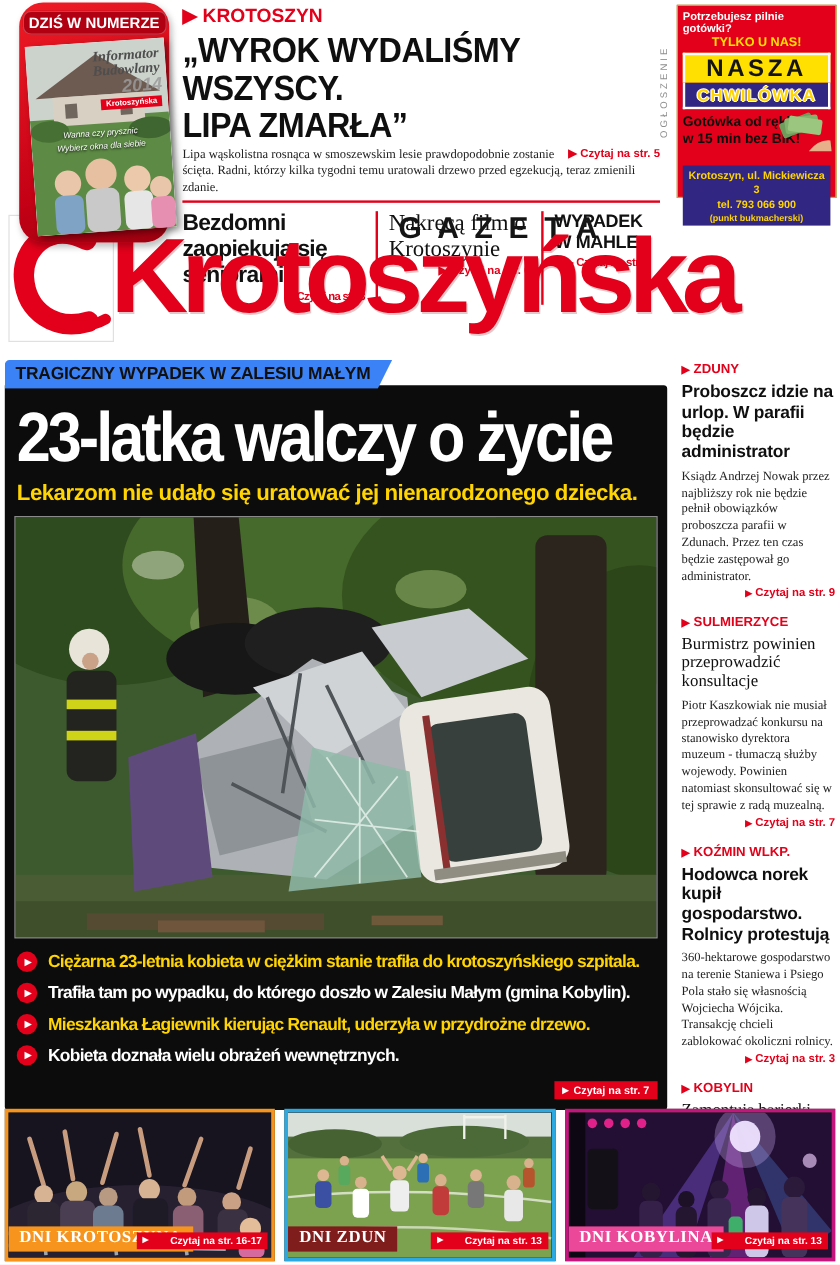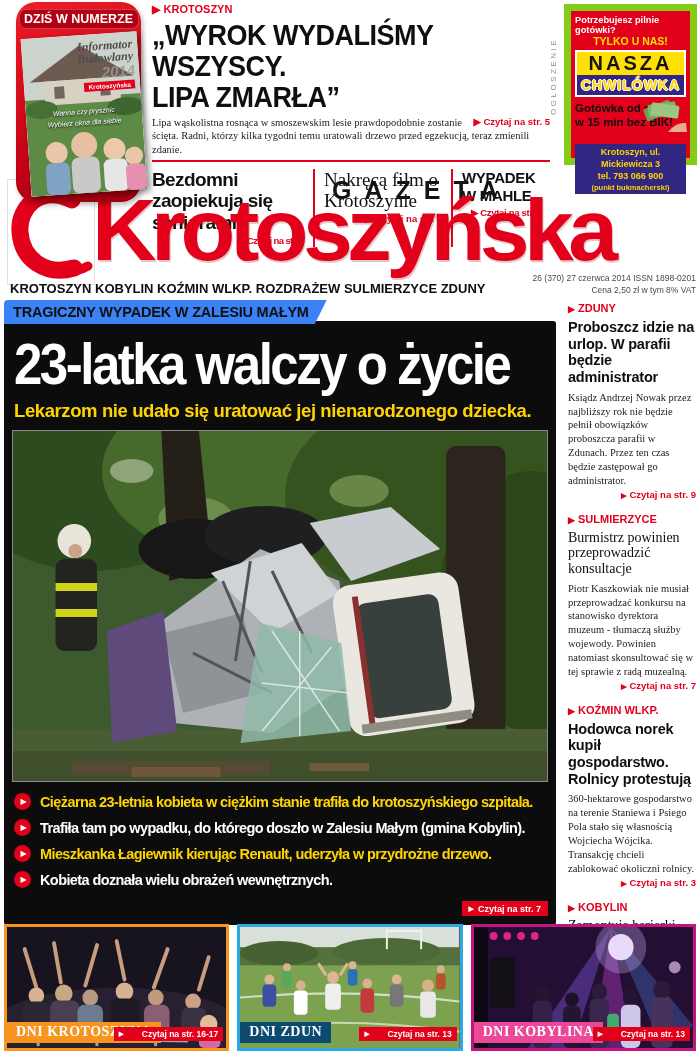--- a/index.html
+++ b/index.html
@@ -17,38 +17,38 @@
   .cover-card svg{position:absolute;left:0;top:0;width:100%;height:100%;}
   .cover-title{position:absolute;top:6px;right:5px;text-align:right;font-family:"Liberation Serif",serif;
       font-style:italic;font-weight:bold;color:#4e4e4e;font-size:12px;line-height:1.02;z-index:2;}
   .cover-year{position:absolute;top:30px;right:4px;color:#9a9a9a;font-style:italic;font-weight:bold;
       font-size:15px;opacity:.85;z-index:2;}
   .cover-logo{position:absolute;top:48px;right:5px;background:#e2001a;color:#fff;font-weight:bold;
       font-size:6.5px;padding:1px 4px;z-index:2;}
   .cover-lines{position:absolute;top:72px;left:4px;right:4px;text-align:center;color:#fff;
       font-style:italic;font-size:7px;line-height:1.5;text-shadow:0 1px 2px #000;z-index:2;}
   .top-center{position:absolute;left:152px;top:3px;width:398px;}
-  .kicker-row{font-size:11px;font-weight:bold;color:#e2001a;}
+  .kicker-row{font-size:16px;font-weight:bold;color:#e2001a;}
   .top-headline{font-size:27px;font-weight:bold;color:#0f0f0f;line-height:1.07;letter-spacing:-0.5px;
       margin-top:4px;transform:scaleY(1.08);transform-origin:top left;}
   .top-body{font-family:"Liberation Serif",serif;font-size:10.5px;color:#222;margin-top:9px;line-height:1.3;}
   .readmore{color:#e2001a;font-weight:bold;font-size:9.5px;font-family:"Liberation Sans",sans-serif;white-space:nowrap;}
   .top-body .readmore{float:right;}
   .red-rule{height:2px;background:#e2001a;margin-top:3px;}
   .teaser-row{display:flex;margin-top:7px;align-items:stretch;}
   .vsep{width:2px;background:#e2001a;margin:0 9px;}
   .teaser{position:relative;}
   .teaser .readmore{display:block;text-align:right;margin-top:2px;}
   .tz1{width:152px;font-size:19px;font-weight:bold;letter-spacing:-0.6px;line-height:1.15;}
   .tz2{width:118px;font-family:"Liberation Serif",serif;font-size:19px;line-height:1.15;}
   .tz3{width:80px;font-size:15px;font-weight:bold;line-height:1.2;letter-spacing:-0.3px;}
   .ogloszenie{position:absolute;left:549px;top:38px;writing-mode:vertical-rl;transform:rotate(180deg);
       font-size:8px;letter-spacing:2.5px;color:#8f8f8f;}
   .ad{position:absolute;right:3px;top:4px;width:133px;height:161px;background:#e2001a;
-      border:7px solid #84cc16;box-sizing:border-box;padding:4px 4px 3px;text-align:center;}
+      border:1px solid #84cc16;box-sizing:border-box;padding:4px 4px 3px;text-align:center;}
   .ad-l1{color:#fff;font-weight:bold;font-size:9.3px;text-align:left;line-height:1.1;}
   .ad-l2{color:#ffe000;font-weight:bold;font-size:10.5px;text-align:center;}
   .ad-nasza{background:#ffe000;border:2px solid #fff;border-bottom:none;margin-top:3px;
       font-size:20px;font-weight:bold;color:#141414;letter-spacing:3px;}
   .ad-chwil{background:#312783;border:2px solid #fff;border-top:none;font-size:14px;font-weight:bold;
       color:#ffd400;letter-spacing:1px;padding:2px 0;
       text-shadow:-1px 0 #fff,1px 0 #fff,0 -1px #fff,0 1px #fff;}
   .ad-offer{position:relative;text-align:left;margin-top:5px;color:#0e0e0e;font-weight:bold;
       font-size:11.5px;line-height:1.2;height:40px;}
   .ad-offer svg{position:absolute;right:-2px;top:-8px;}
@@ -98,23 +98,23 @@
   .side-body{font-family:"Liberation Serif",serif;font-size:10.5px;line-height:1.32;color:#222;}
   .side-read{text-align:right;color:#e2001a;font-weight:bold;font-size:9.5px;margin-top:1px;}
   .side-read .arr{font-size:7.5px;}
   
   .bottom-strip{position:absolute;left:4px;right:4px;bottom:3px;height:127px;display:flex;gap:8px;}
   .photo-card{flex:1;position:relative;border:3px solid;overflow:hidden;background:#222;}
   .photo-card svg{display:block;width:100%;height:100%;}
   .pc0{border-color:#f7941e}.pc1{border-color:#2ba9e0}.pc2{border-color:#c4147d}
   .card-label{position:absolute;left:0;bottom:5px;color:#fff;font-family:"Liberation Serif",serif;
       font-weight:bold;font-size:14px;padding:2px 9px 3px;letter-spacing:.5px;}
-  .cl0{background:#f7941e}.cl1{background:#0c4a6e}.cl2{background:#ec4899}
+  .cl0{background:#f7941e}.cl1{background:#7f1d1d}.cl2{background:#ec4899}
   .card-badge{position:absolute;right:3px;bottom:7px;background:#e2001a;color:#fff;font-size:8.5px;
-      font-weight:bold;padding:2px 5px;display:flex;gap:18px;align-items:center;}
+      font-weight:bold;padding:2px 5px;display:flex;gap:18px;}
   .card-badge .arr{font-size:6.5px;}
   .arr{display:inline-block;}
 </style>
 </head>
 <body>
 
 <div class="page">
 
   <div class="header">
 
@@ -213,27 +213,20 @@
 
   <div class="masthead">
     <div class="logo-box">
       <svg viewBox="0 0 86 104">
         <path d="M64 20 C32 4 10 28 12 52 C14 80 38 96 66 88" fill="none" stroke="#e2001a" stroke-width="17" stroke-linecap="round"></path>
         <path d="M36 86 C50 94 68 93 80 86" fill="none" stroke="#e2001a" stroke-width="9" stroke-linecap="round"></path>
       </svg>
     </div>
     <div class="gazeta">GAZETA</div>
     <div class="title-big">Krotoszyńska</div>
-    <div class="cities-row">
-      <div class="cities">KROTOSZYN KOBYLIN KOŹMIN WLKP. ROZDRAŻEW SULMIERZYCE ZDUNY</div>
-      <div class="issue">
-        <div>26 (370) 27 czerwca 2014 ISSN 1898-0201</div>
-        <div>Cena 2,50 zł w tym 8% VAT</div>
-      </div>
-    </div>
   </div>
 
   <div class="main-row">
     <div class="main-col">
       <div class="kicker-badge">TRAGICZNY WYPADEK W ZALESIU MAŁYM</div>
       <div class="black-box">
         <div class="headline">23-latka walczy o życie</div>
         <div class="subhead">Lekarzom nie udało się uratować jej nienarodzonego dziecka.</div>
         <div class="photo-frame">
           <svg viewBox="0 0 540 350" preserveAspectRatio="none">

